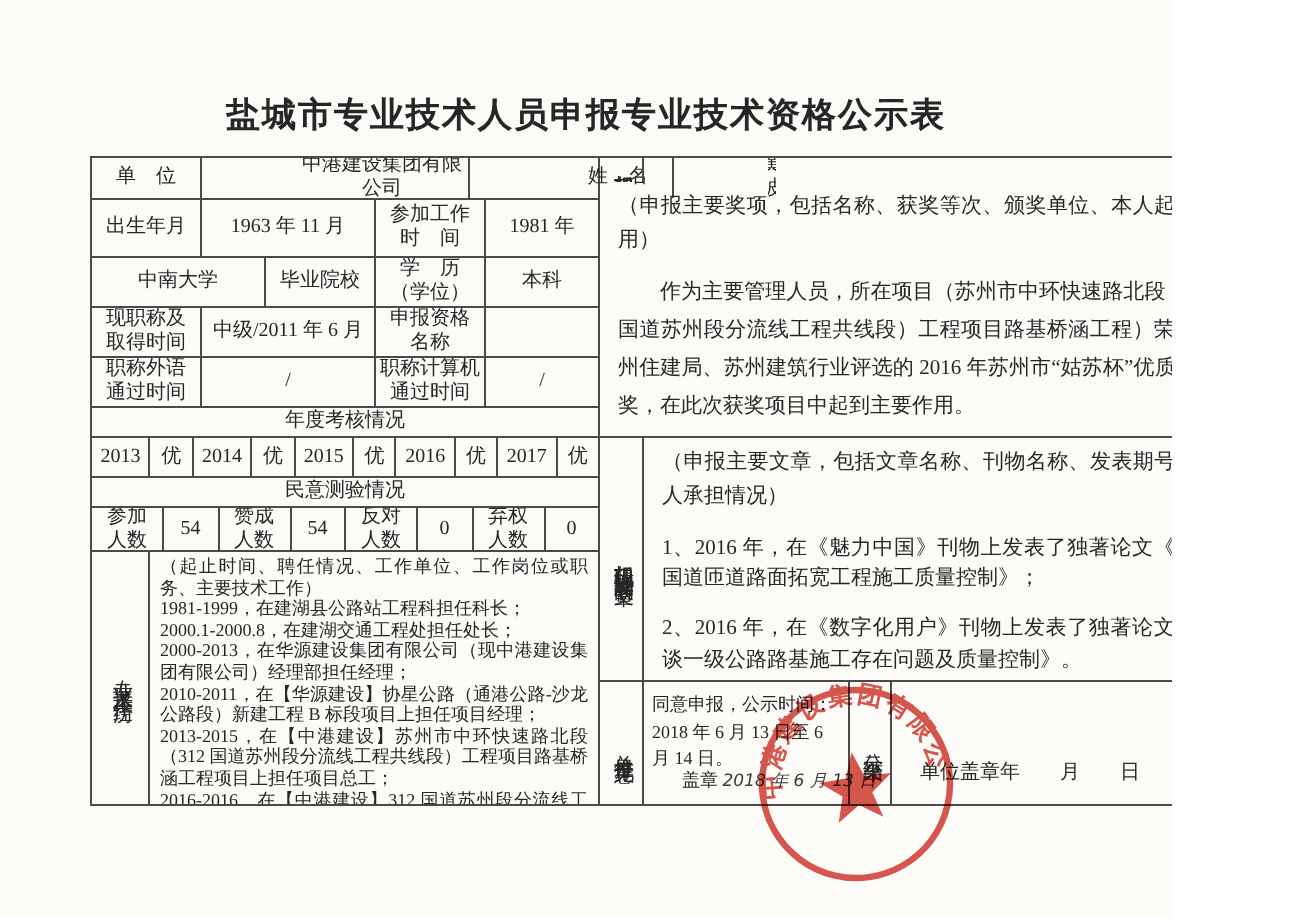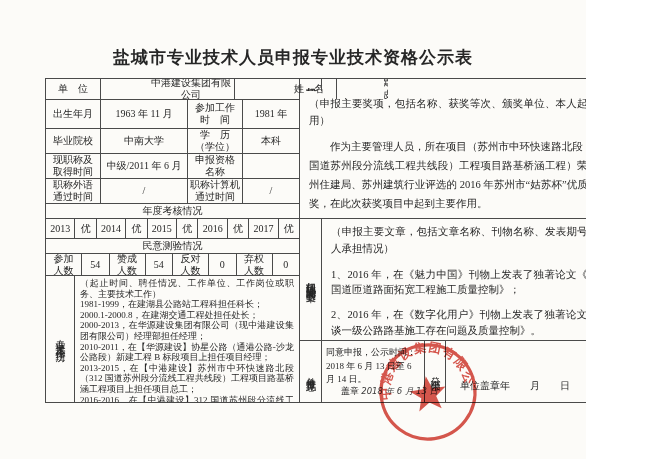--- a/index.html
+++ b/index.html
@@ -76,22 +76,22 @@
 
       <div class="row r2">
         <div class="cell cA">出生年月</div>
         <div class="cell cB">1963 年 11 月</div>
         <div class="cell cC">参加工作
 时　间</div>
         <div class="cell cD last">1981 年</div>
       </div>
 
       <div class="row r3">
+        <div class="cell cB">中南大学</div>
         <div class="cell cA">毕业院校</div>
-        <div class="cell cB">中南大学</div>
         <div class="cell cC">学　历
 （学位）</div>
         <div class="cell cD last">本科</div>
       </div>
 
       <div class="row r4">
         <div class="cell cA">现职称及
 取得时间</div>
         <div class="cell cB">中级/2011 年 6 月</div>
         <div class="cell cC">申报资格

